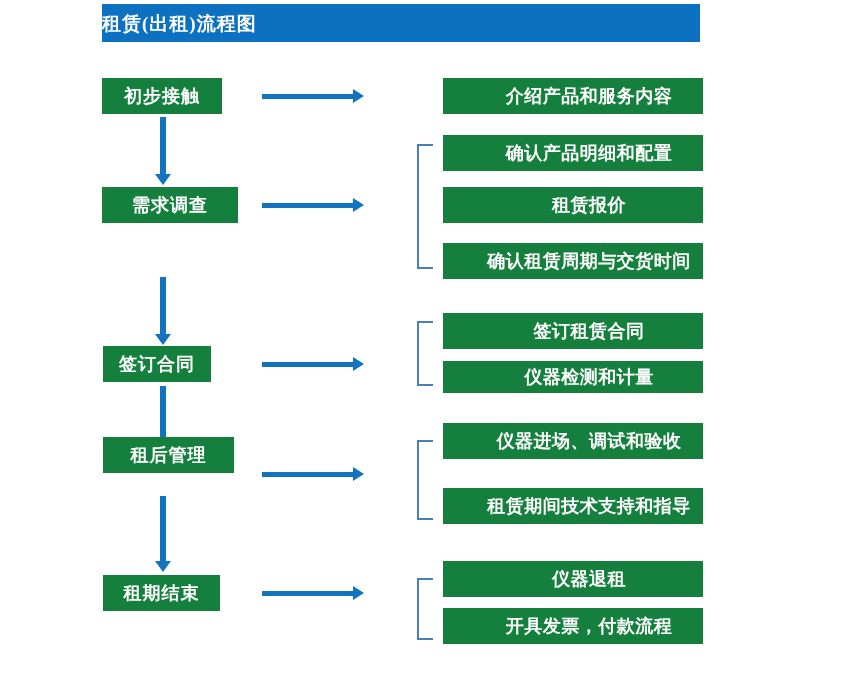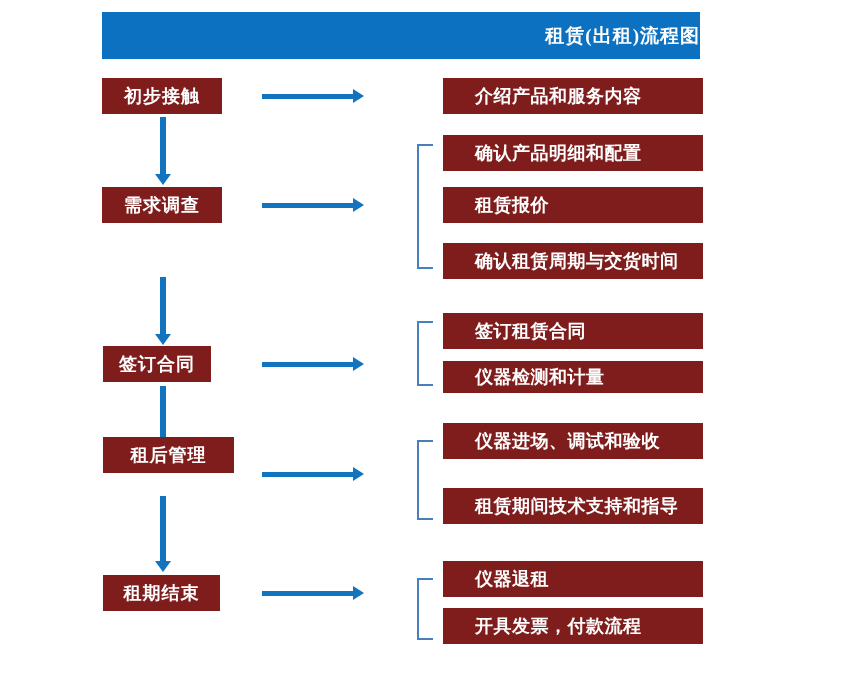--- a/index.html
+++ b/index.html
@@ -15,59 +15,59 @@
     width: 844px;
     height: 688px;
     background: #ffffff;
     overflow: hidden;
   }
 
   
   .title-bar {
     position: absolute;
     left: 102px;
-    top: 12px;
+    top: 4px;
     width: 598px;
-    height: 47px;
+    height: 38px;
     background: #0b71c0;
     display: flex;
     align-items: center;
-    justify-content: flex-end;
+    justify-content: flex-start;
   }
   .title-bar .title-text {
     color: #ffffff;
     font-size: 19px;
     font-weight: bold;
     letter-spacing: 1px;
     line-height: 1;
   }
 
   
   .box {
     position: absolute;
-    background: #7f1d1d;
+    background: #15803d;
     display: flex;
     align-items: center;
     box-sizing: border-box;
   }
   .box .box-text {
     color: #ffffff;
     font-size: 18px;
     font-weight: bold;
     line-height: 1;
     white-space: nowrap;
   }
   .stage-box {
     justify-content: center;
   }
   .stage-box .box-text {
     letter-spacing: 1px;
   }
   .detail-box {
-    justify-content: flex-start;
+    justify-content: center;
     padding-left: 32px;
   }
   .detail-box .box-text {
     letter-spacing: 0.5px;
   }
 
   
   .h-arrow {
     position: absolute;
     height: 14px;
@@ -142,21 +142,21 @@
 
   <div class="box detail-box" style="left:443px; top:78px; width:260px; height:36px;">
     <span class="box-text">介绍产品和服务内容</span>
   </div>
 
   <div class="v-arrow" style="left:155px; top:117px; height:68px;">
     <div class="shaft" style="height:57px;"></div>
     <div class="head" style="top:57px;"></div>
   </div>
 
-  <div class="box stage-box" style="left:102px; top:187px; width:120px; height:36px;">
+  <div class="box stage-box" style="left:102px; top:187px; width:136px; height:36px;">
     <span class="box-text">需求调查</span>
   </div>
 
   <div class="h-arrow" style="left:262px; top:198px; width:102px;">
     <div class="shaft" style="width:92px;"></div>
     <div class="head" style="left:91px;"></div>
   </div>
 
   <div class="bracket" style="left:417px; top:144px; height:125px;"></div>
 

